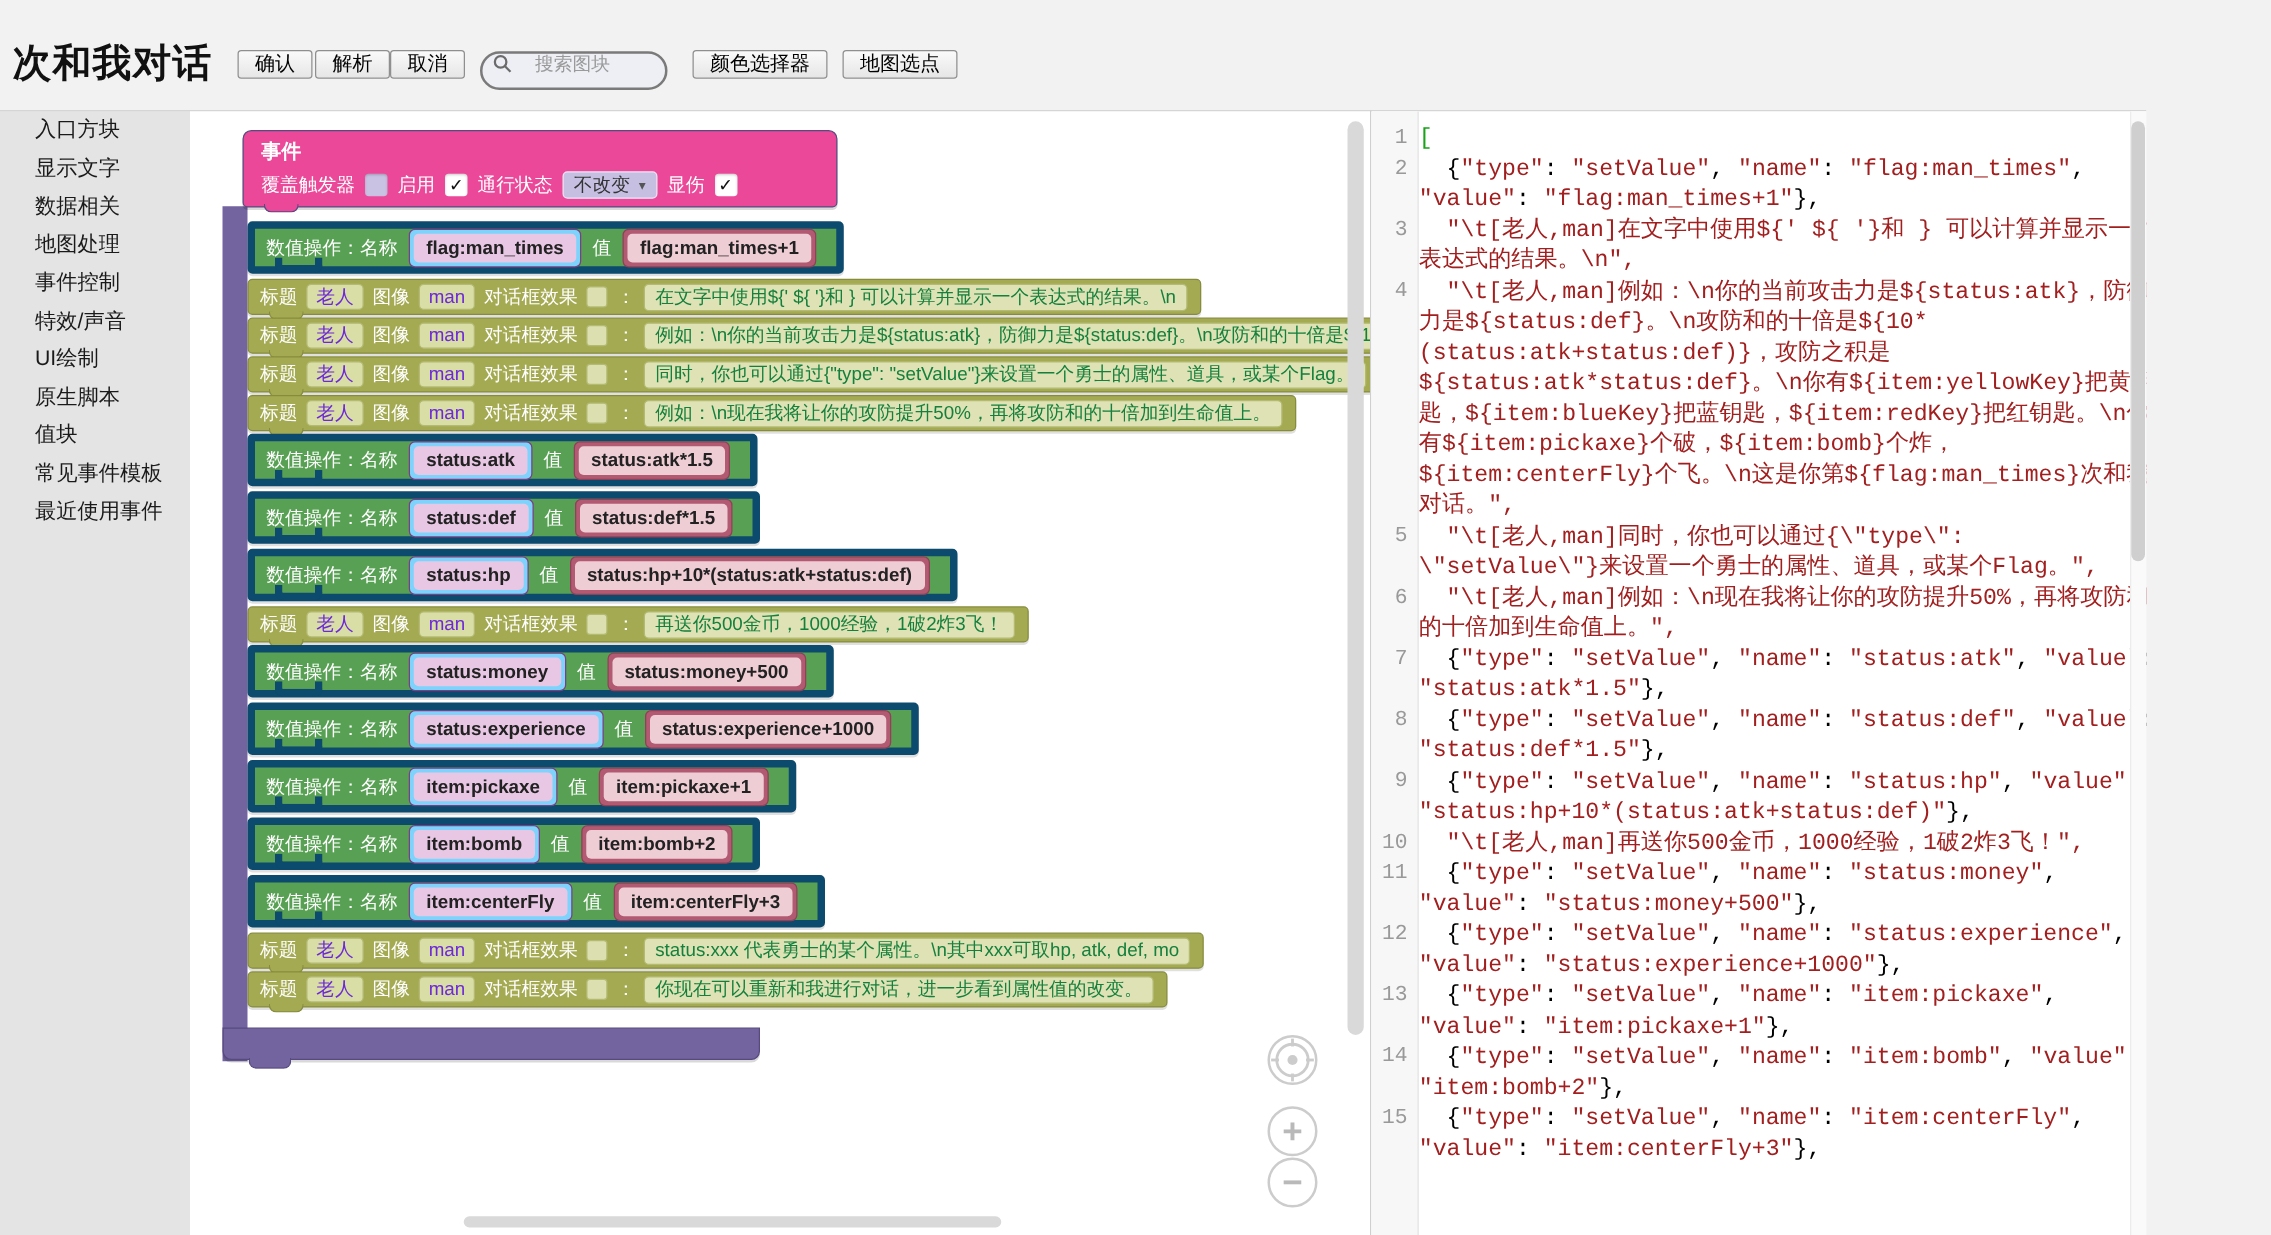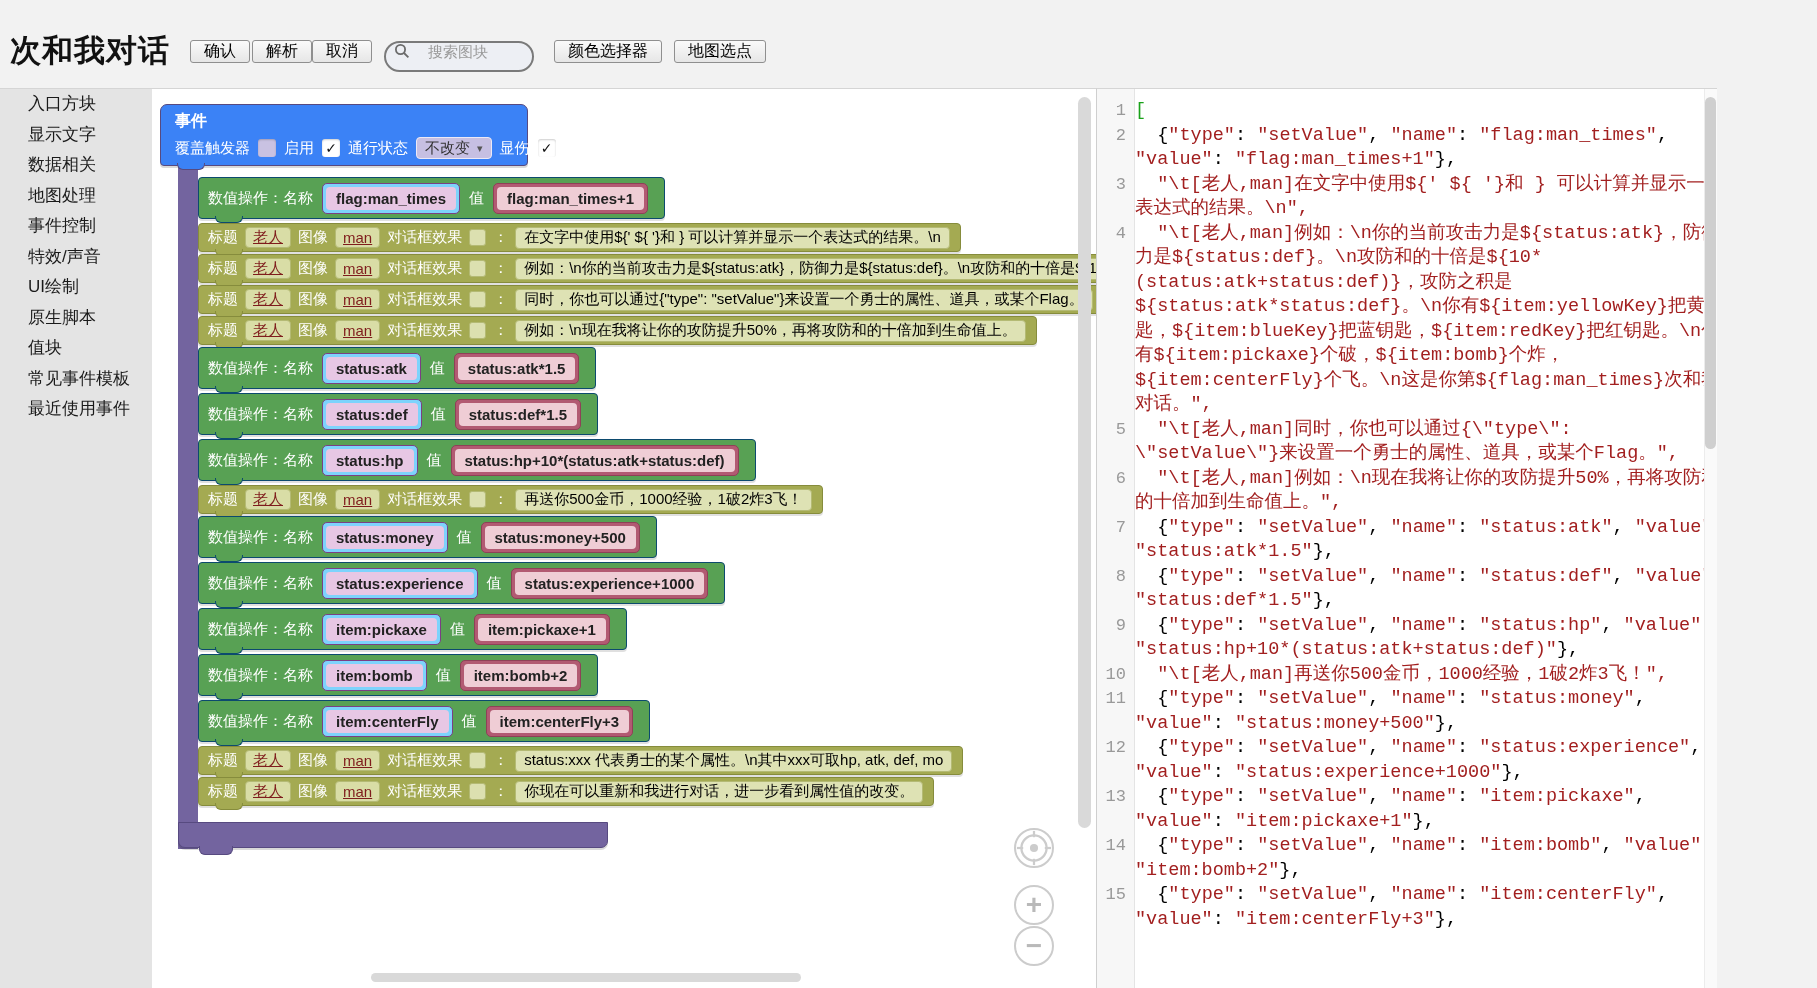--- a/index.html
+++ b/index.html
@@ -42,22 +42,22 @@
     height:30.5px; line-height:30.5px; padding-left:28px;
     font-size:17px; color:#1a1a1a; cursor:pointer; white-space:nowrap;
   }
 
   
   .workspace {
     position:absolute; left:152px; top:88px; width:944px; height:900px;
     background:#ffffff; border-top:1px solid #d5d5d5; overflow:hidden;
   }
   .ev-header {
-    position:absolute; left:8px; top:15px; width:368px; height:62px;
-    background:#3b82f6; border:1px solid #574a80; border-radius:7px 7px 4px 4px;
+    position:absolute; left:42px; top:15px; width:476px; height:62px;
+    background:#ec4899; border:1px solid #574a80; border-radius:7px 7px 4px 4px;
     color:#fff; padding:6px 12px 0 14px;
     box-shadow:0 2px 0 rgba(0,0,0,.15);
   }
   .ev-header::after, .blk::after {
     content:""; position:absolute; left:16px; bottom:-5px; width:26px; height:6px;
     background:inherit; border:inherit; border-top:none; border-radius:0 0 6px 6px;
   }
   .ev-title { font-size:16px; font-weight:bold; }
   .ev-settings { display:flex; align-items:center; gap:8px; margin-top:5px; font-size:15px; white-space:nowrap; }
   .chk {
@@ -84,41 +84,41 @@
     position:absolute; left:20px; bottom:-8px; width:34px; height:9px;
     background:#73649f; border:1px solid #574a80; border-top:none; border-radius:0 0 6px 6px;
   }
 
   .blk {
     position:absolute; left:46px;
     display:inline-flex; align-items:center; white-space:nowrap;
     border-radius:4px; color:#fff; font-size:15px;
     box-shadow:0 2px 0 rgba(0,0,0,.12); cursor:grab;
   }
-  .blk.green { height:42px; background:#58a154; border:1px solid #0c4a6e; gap:9px; padding:0 16px 0 9px; }
+  .blk.green { height:42px; background:#58a154; border:6px solid #0c4a6e; gap:9px; padding:0 16px 0 9px; }
   .blk.olive { height:29px; background:#a4aa52; border:1px solid #868c3c; gap:7px; padding:0 10px 0 9px; }
 
   .sock { display:inline-flex; align-items:center; border-radius:5px; padding:3px; height:31px; }
   .sock.name  { background:#7dd3fc; border:1px solid #7b3f83; }
   .sock.value { background:#b25a72; border:1px solid #8e4157; }
   .pill {
     background:#e7c7e4; border-radius:4px; height:23px;
     display:inline-flex; align-items:center; padding:0 10px;
     color:#222; font-size:15px; font-weight:600; cursor:text;
   }
   .sock.value .pill { background:#efcdd5; }
 
   .opill {
     background:#d9dda6; border:1px solid #b4ba74; border-radius:4px; height:21px;
-    display:inline-flex; align-items:center; padding:0 7px; color:#7f1d1d; cursor:pointer;text-decoration:underline;
+    display:inline-flex; align-items:center; padding:0 7px; color:#6d28d9; cursor:pointer;
   }
   .obox { width:17px; height:17px; background:#dce0b0; border:1px solid #b4ba74; border-radius:3px; flex:none; cursor:pointer; }
   .otext {
     background:#dee2b4; border:1px solid #b4ba74; border-radius:4px; height:22px;
-    display:inline-flex; align-items:center; padding:0 8px; color:#000000; cursor:text;
+    display:inline-flex; align-items:center; padding:0 8px; color:#15803d; cursor:text;
   }
 
   
   .zc {
     position:absolute; width:40px; height:40px; border-radius:50%;
     background:#fff; border:2.5px solid #cccccc; color:#b9b9b9;
     display:flex; align-items:center; justify-content:center;
     font-size:28px; font-weight:bold; cursor:pointer;
   }
   .ws-vscroll { position:absolute; left:926px; top:8px; width:13px; height:731px; background:#d9d9d9; border-radius:7px; cursor:pointer; }

